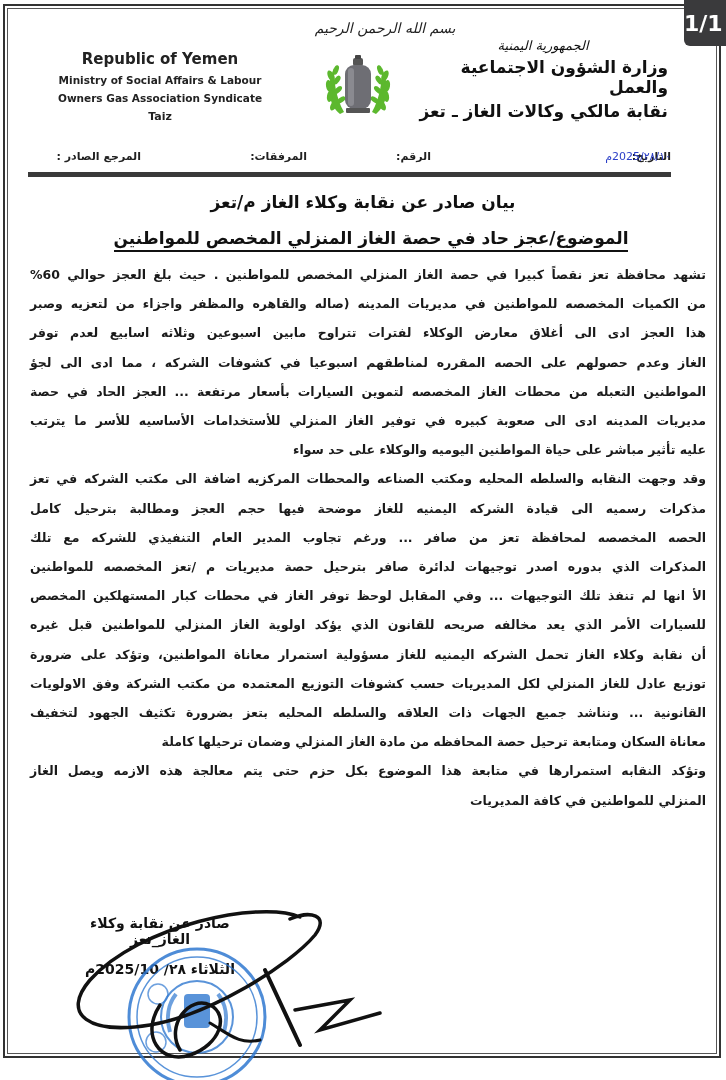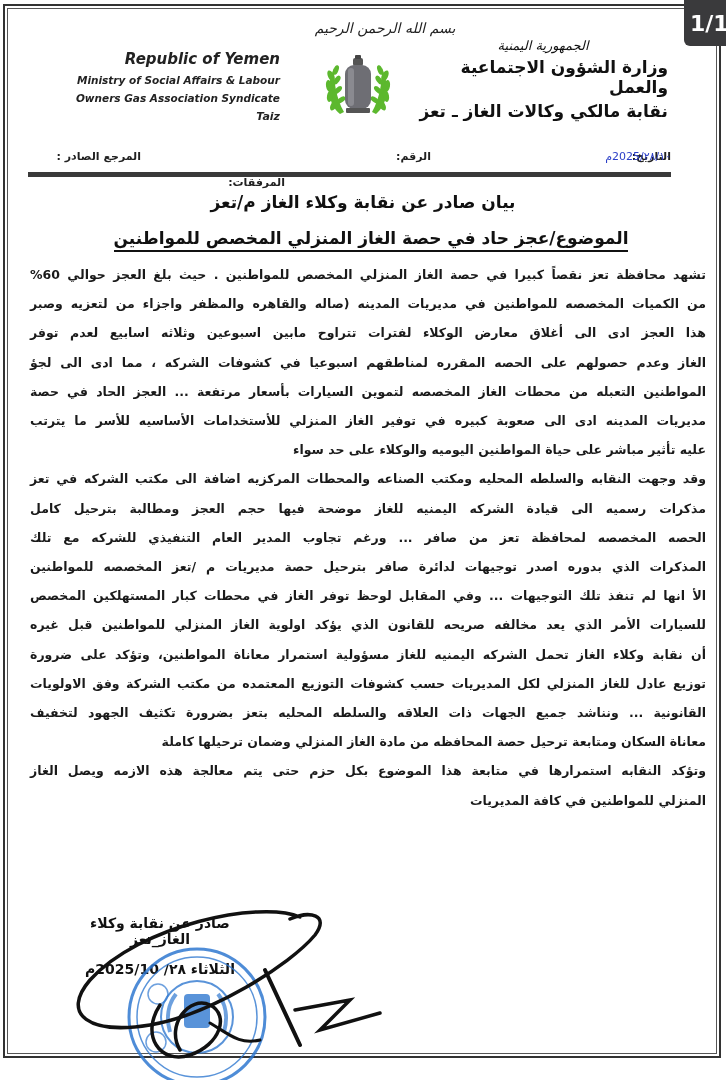--- a/index.html
+++ b/index.html
@@ -17,31 +17,31 @@
     box-shadow: inset 0 0 0 2px #fff, inset 0 0 0 3px #555;
     box-sizing: border-box;
     background: #fff;
   }
   .page-badge {
     position: absolute; right: 0; top: 0;
     width: 42px; height: 46px;
     background: #3a3a3c; color: #fff;
     border-bottom-left-radius: 6px;
     font-family: "DejaVu Sans", sans-serif; font-size: 22px; font-weight: bold;
-    display: flex; align-items: center; justify-content: flex-start; padding-left: 6px;
+    display: flex; align-items: center; justify-content: flex-start; 
     box-sizing: border-box; z-index: 5;
   }
   .basmala {
     position: absolute; left: 300px; top: 20px; width: 170px; height: 22px;
     font-family: "DejaVu Serif", serif; font-size: 14px; font-style: italic;
     text-align: center; color: #222; direction: rtl;
   }
   .eng-header {
-    position: absolute; left: 40px; top: 50px; width: 240px; text-align: right;
-    font-family: "DejaVu Sans", sans-serif; color: #222; font-style: italic;
+    position: absolute; left: 40px; top: 50px; width: 240px; text-align: center;
+    font-family: "DejaVu Sans", sans-serif; color: #222;
   }
   .eng-header .l1 { font-size: 15px; font-weight: bold; margin-bottom: 6px; }
   .eng-header .l2 { font-size: 10.5px; font-weight: bold; margin-bottom: 6px; }
   .eng-header .l3 { font-size: 10.5px; font-weight: bold; margin-bottom: 6px; }
   .eng-header .l4 { font-size: 11px; font-weight: bold; }
   .logo { position: absolute; left: 322px; top: 52px; width: 72px; height: 70px; }
   .ar-header {
     position: absolute; right: 58px; top: 38px; width: 250px; text-align: right;
     direction: rtl; color: #111;
   }
@@ -49,21 +49,21 @@
   .ar-header .l2 { font-size: 17px; font-weight: bold; margin-bottom: 4px; }
   .ar-header .l3 { font-size: 17px; font-weight: bold; }
   .meta-row {
     position: absolute; left: 40px; right: 55px; top: 150px; height: 18px;
     direction: rtl; font-size: 11px; font-weight: bold; color: #222;
   }
   .meta-row span { position: absolute; }
   .meta-date { right: 0; }
   .meta-date .handwritten { color: #2b3fc7; font-weight: normal; }
   .meta-number { right: 240px; }
-  .meta-attach { right: 386px; margin-top: 26px; }
+  .meta-attach { right: 364px; }
   .meta-ref { right: 530px; }
   .hr-bar {
     position: absolute; left: 28px; right: 55px; top: 172px; height: 5px;
     background: #3a3a3a;
   }
   .title1 {
     position: absolute; left: 0; right: 0; top: 192px; text-align: center;
     direction: rtl; font-size: 17px; font-weight: bold; color: #111;
   }
   .title2 {

